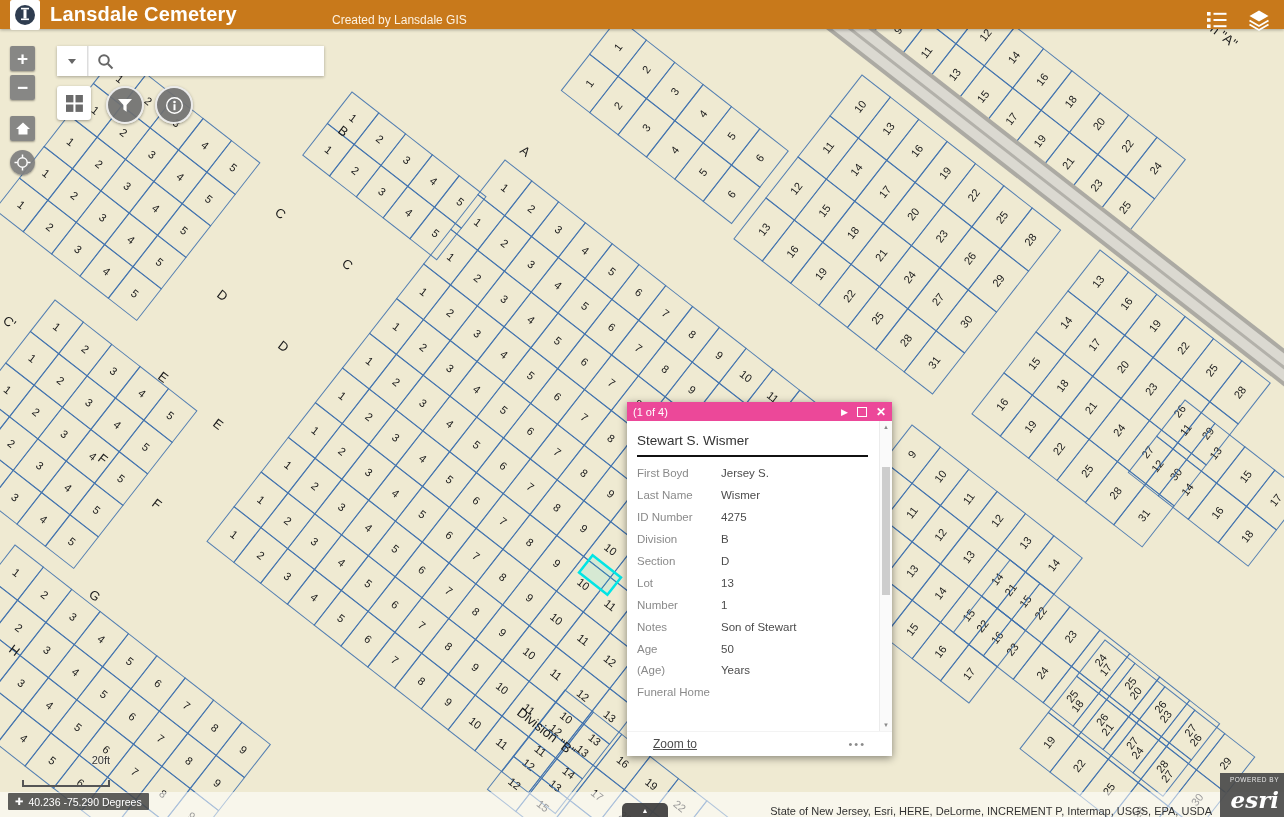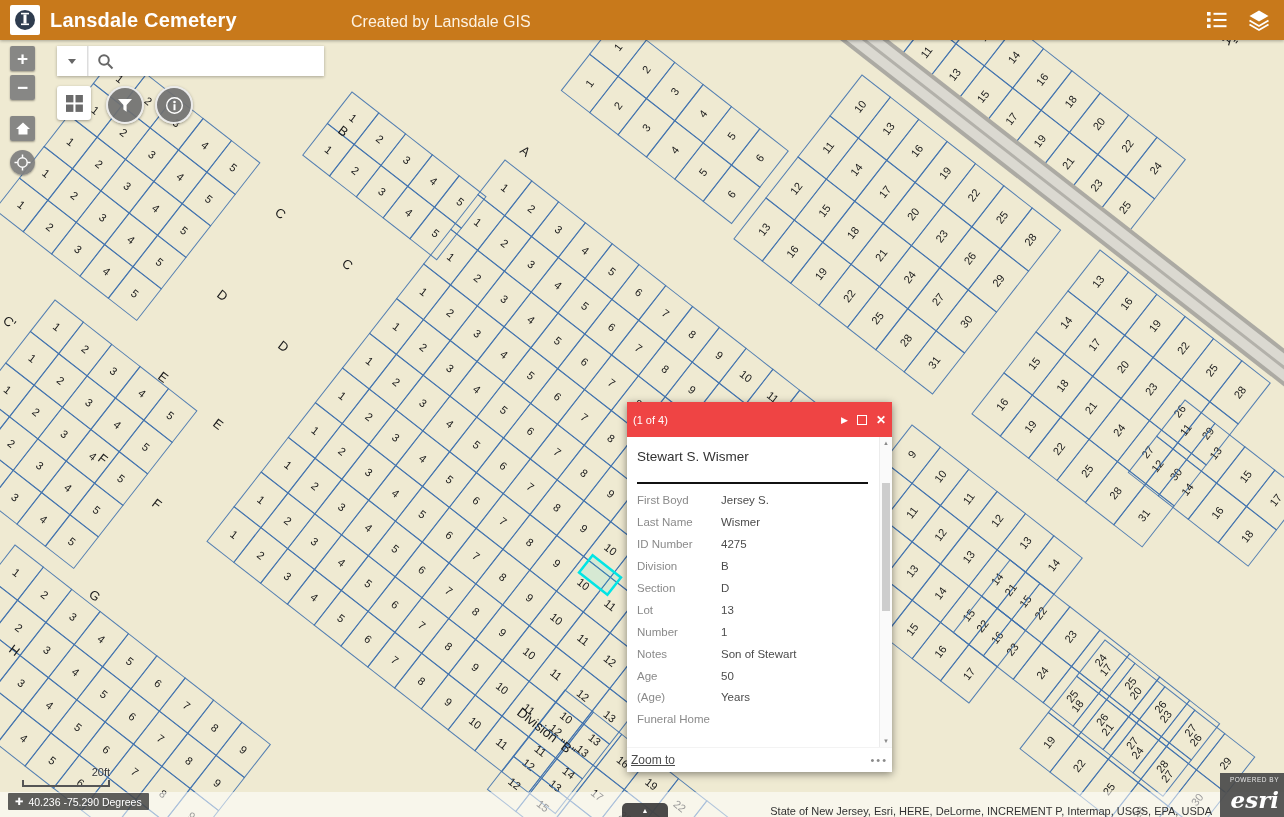--- a/index.html
+++ b/index.html
@@ -1,26 +1,26 @@
 <!DOCTYPE html>
 <html><head>
 <meta charset="utf-8">
 <style>
   html,body{margin:0;padding:0;width:1284px;height:817px;overflow:hidden;
     font-family:"Liberation Sans",sans-serif;background:#EFEAD2;position:relative}
   #stage{position:absolute;inset:0;width:1284px;height:817px}
   svg text{font-family:"Liberation Sans",sans-serif}
 
   
-  #app-header{position:absolute;top:0;left:0;right:0;height:40px;background:#C8791B;
+  #app-header{position:absolute;top:0;left:0;right:0;height:29px;background:#C8791B;
     display:flex;align-items:center;z-index:20;box-shadow:0 1px 3px rgba(0,0,0,.3)}
   #logo-box{width:30px;height:30px;background:#fff;border-radius:2px;margin-left:10px;
     display:flex;align-items:center;justify-content:center;flex:none}
   #app-title{color:#fff;font-size:20px;font-weight:bold;margin-left:10px;letter-spacing:.2px}
-  #app-subtitle{color:#fdf2e2;font-size:16px;position:absolute;left:351px;top:13px}
+  #app-subtitle{color:#fdf2e2;font-size:12px;position:absolute;left:332px;top:13px}
   #header-icons{position:absolute;right:12px;top:0;height:40px;display:flex;align-items:center;gap:16px}
   .hicon{width:26px;height:26px;display:flex;align-items:center;justify-content:center;cursor:pointer}
 
   
   .sqbtn{position:absolute;width:25px;height:25px;background:rgba(126,126,126,.92);color:#fff;
     display:flex;align-items:center;justify-content:center;border-radius:2px;z-index:15;
     box-shadow:0 1px 2px rgba(0,0,0,.35);cursor:pointer;font-size:19px;font-weight:bold;line-height:1}
   #zoom-in{left:10px;top:46px}
   #zoom-out{left:10px;top:75px}
   #home-btn{left:10px;top:116px}
@@ -38,56 +38,56 @@
   
   .toolbtn{position:absolute;top:86px;width:34px;height:34px;z-index:15;cursor:pointer;
     display:flex;align-items:center;justify-content:center;box-shadow:0 1px 3px rgba(0,0,0,.35)}
   #basemap-btn{left:57px;background:#fff;border-radius:3px}
   #filter-btn{left:106px;background:rgba(112,112,112,.92);border-radius:50%;border:2px solid rgba(255,255,255,.85)}
   #info-btn{left:155px;background:rgba(112,112,112,.92);border-radius:50%;border:2px solid rgba(255,255,255,.85)}
 
   
   #popup{position:absolute;left:627px;top:402px;width:265px;z-index:18;
     box-shadow:0 2px 8px rgba(0,0,0,.45);font-size:11.5px}
-  #popup-header{height:35px;background:#ef4444;display:flex;align-items:center;color:#fff;padding:0 6px}
+  #popup-header{height:19px;background:#ec4899;display:flex;align-items:center;color:#fff;padding:0 6px}
   #popup-pager{flex:1;font-size:11px}
   .pctl{color:#fff;cursor:pointer;display:flex;align-items:center;justify-content:center;margin-left:9px}
   #popup-next{font-size:9px}
   #popup-max{width:8px;height:8px;border:1.5px solid #fff}
   #popup-close{font-size:12px;font-weight:bold}
   #popup-body{background:#fff;height:310px;position:relative;overflow:hidden;padding:0 14px 0 0}
-  #popup-title{font-size:13.5px;color:#323232;padding:12px 10px 18px 10px}
+  #popup-title{font-size:13.5px;color:#323232;padding:12px 10px 7px 10px}
   #popup-divider{border-bottom:2px solid #111;margin:0 10px 9px 10px}
   #popup-fields{padding:0 4px 0 10px}
   .pfield{display:flex;margin-bottom:7px}
   .plabel{width:78px;flex:none;color:#8a8a8a;line-height:1.3}
   .pvalue{color:#4c4c4c;line-height:1.3;padding-left:6px}
   #popup-scroll{position:absolute;top:0;right:0;bottom:0;width:12px;background:#fafafa;border-left:1px solid #ececec}
   .scroll-arrow{position:absolute;left:0;width:12px;text-align:center;font-size:6px;color:#8a8a8a}
   #scroll-up{top:3px}#scroll-down{bottom:3px}
   #scroll-thumb{position:absolute;left:2px;top:46px;width:8px;height:128px;background:#cdcdcd}
   #popup-footer{background:#fff;height:24px;display:flex;align-items:center;justify-content:space-between;
-    padding:0 4px;border-top:1px solid #f3f3f3}
+    padding:0 26px;border-top:1px solid #f3f3f3}
   #zoom-to-link{color:#4c4c4c;font-size:12px;text-decoration:underline;cursor:pointer}
   #popup-more{color:#8a8a8a;font-size:11px;letter-spacing:2px;cursor:pointer}
 
   
   #attrib-strip{position:absolute;left:0;right:0;bottom:0;height:25px;background:rgba(255,255,255,.55);z-index:14;
     display:flex;align-items:flex-end;justify-content:flex-end}
   #attrib-text{font-size:11px;color:#323232;margin-right:72px;white-space:nowrap}
   #esri-box{position:absolute;right:0;bottom:0;width:64px;height:44px;background:rgba(74,74,74,.92);z-index:16;
     display:flex;flex-direction:column;align-items:flex-end;justify-content:flex-start;padding:3px 5px;box-sizing:border-box}
   #powered-by{color:#e8e8e8;font-size:6.5px;letter-spacing:.5px}
   #esri-word{color:#fff;font-family:"DejaVu Serif",serif;font-style:italic;font-weight:bold;font-size:23px;line-height:1;margin-top:5px}
   #coord-box{position:absolute;left:8px;bottom:7px;height:17px;background:rgba(35,35,35,.72);z-index:17;
     display:flex;align-items:center;gap:5px;padding:0 7px;border-radius:1px}
   #coord-cross{color:#fff;font-size:10px;line-height:1}
   #coord-text{color:#fff;font-size:10.5px;white-space:nowrap}
   #scalebar{position:absolute;left:22px;bottom:30px;z-index:14;width:88px}
-  #scalebar-label{font-size:11px;color:#333;text-align:right;text-shadow:0 0 2px #fff;margin-bottom:2px}
+  #scalebar-label{font-size:11px;color:#333;text-align:right;text-shadow:0 0 2px #fff;margin-bottom:14px}
   #scalebar-line{height:5px;border-bottom:2px solid #555;border-left:2px solid #555;border-right:2px solid #555}
   #table-toggle{position:absolute;left:622px;bottom:0;width:46px;height:14px;background:rgba(55,55,55,.9);
     border-radius:5px 5px 0 0;z-index:16;display:flex;align-items:center;justify-content:center;cursor:pointer}
   #table-toggle span{color:#fff;font-size:7px;line-height:1}
 </style>
 </head>
 <body>
 
 <svg id="stage" viewBox="0 0 1284 817" width="1284" height="817">
     <rect x="0" y="0" width="1284" height="817" fill="#EFEAD2"></rect>

